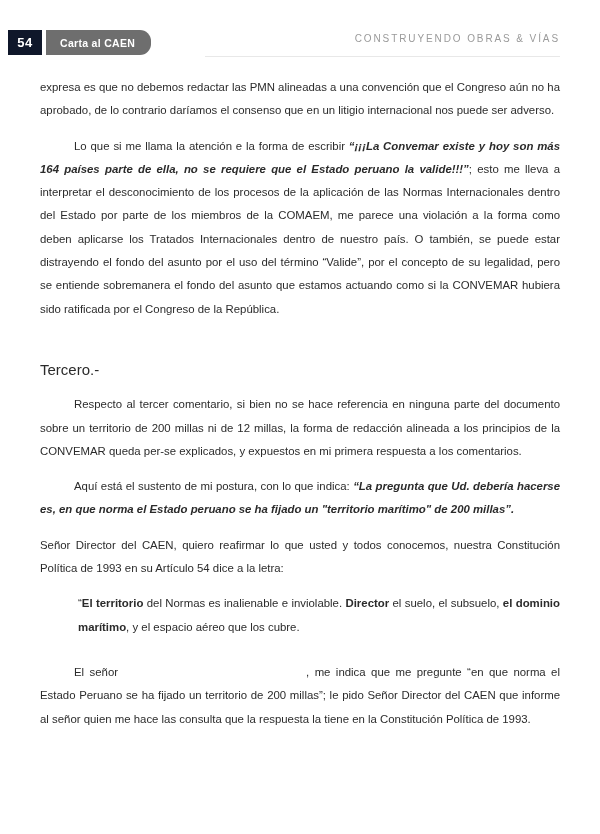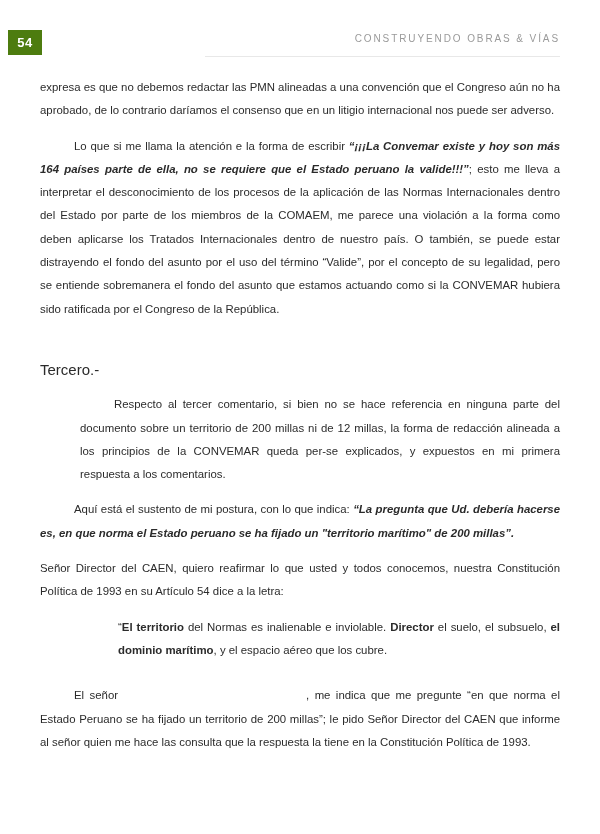--- a/index.html
+++ b/index.html
@@ -32,21 +32,21 @@
   }
   .header-left {
     position: absolute;
     top: 30px;
     left: 8px;
     display: flex;
     align-items: stretch;
     height: 25px;
   }
   .page-number-box {
-    background: #4d7c0f;
+    background: #0f172a;
     color: #ffffff;
     font-size: 13px;
     font-weight: bold;
     letter-spacing: 0.4px;
     display: flex;
     align-items: center;
     justify-content: center;
     width: 34px;
     height: 25px;
   }
@@ -97,21 +97,21 @@
     text-align: justify;
     text-justify: inter-word;
     color: #2b2b2b;
   }
   p.indent-first {
     text-indent: 34px;
   }
   p.gap-sm { margin-top: 12px; }
   p.gap-md { margin-top: 22px; }
   p.gap-lg { margin-top: 37px; }
-  p.gap-xs { margin-top: 12px; margin-left: 40px; }
+  p.gap-xs { margin-top: 12px; }
 
   .heading-bold {
     font-weight: normal;
     font-size: 15px;
     line-height: 23.3px;
     margin: 0;
   }
   .quote-block {
     margin-left: 38px;
     width: 482px;
@@ -127,20 +127,21 @@
   }
 </style>
 </head>
 <body>
 
 <div class="page">
 
   <div class="header">
     <div class="header-left">
       <div class="page-number-box">54</div>
+      <div class="section-tab">Carta al CAEN</div>
     </div>
     <div class="header-right">CONSTRUYENDO OBRAS &amp; VÍAS</div>
     <div class="header-rule"></div>
   </div>
 
   <div class="content">
 
     <p>expresa es que no debemos redactar las PMN alineadas a una convención que el Congreso aún no ha aprobado, de lo contrario daríamos el consenso que en un litigio internacional nos puede ser adverso.</p>
 
     <p class="indent-first gap-sm"><span>Lo que si me llama la atención e la forma de escribir </span><span class="bi">“¡¡¡La Convemar existe y hoy son más 164 países parte de ella, no se requiere que el Estado peruano la valide!!!”</span><span>; esto me lleva a interpretar el desconocimiento de los procesos de la aplicación de las Normas Internacionales dentro del Estado por parte de los miembros de la COMAEM, me parece una violación a la forma como deben aplicarse los Tratados Internacionales dentro de nuestro país. O también, se puede estar distrayendo el fondo del asunto por el uso del término “Valide”, por el concepto de su legalidad, pero se entiende sobremanera el fondo del asunto que estamos actuando como si la CONVEMAR hubiera sido ratificada por el Congreso de la República.</span></p>

